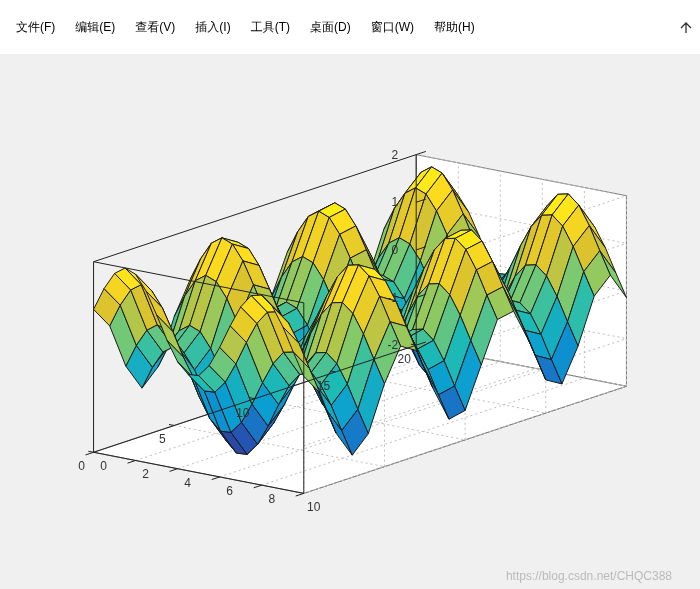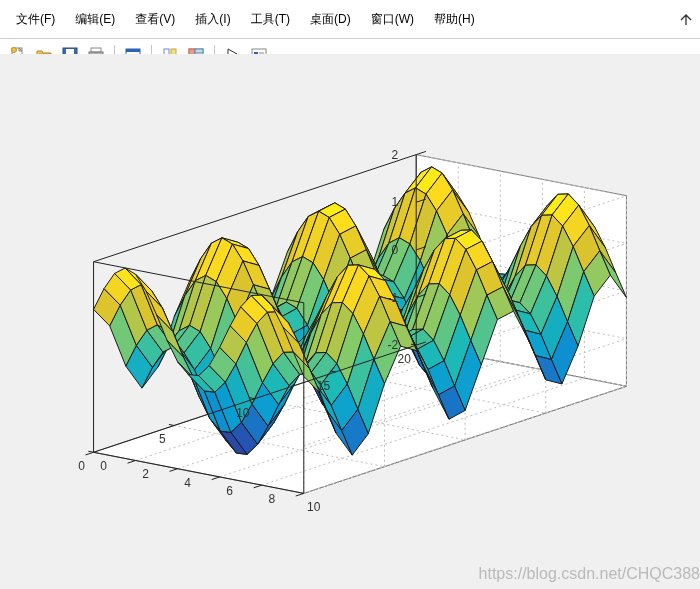--- a/index.html
+++ b/index.html
@@ -13,21 +13,21 @@
     color: #000;
     overflow: hidden;
     position: relative;
   }
   
   .menubar {
     height: 22px;
     background: #ffffff;
     display: flex;
     align-items: center;
-    padding: 8px 6px;
+    padding: 16px 6px;
     border-bottom: 1px solid #d0d0d0;
   }
   .menubar .item {
     padding: 2px 10px;
     cursor: default;
   }
   .menubar .spacer { flex: 1; }
   .menubar .dock-icon {
     width: 16px; height: 16px;
     display:flex; align-items:center; justify-content:center;
@@ -64,22 +64,22 @@
     left: 0; top: 0;
     width: 100%; height: 100%;
   }
   .axis-text {
     font-family: Arial, Helvetica, sans-serif;
     font-size: 12px;
     fill: #333;
   }
   .watermark {
     position: absolute;
-    right: 0; bottom: 6px;
-    font-size: 16px;
+    right: 28px; bottom: 6px;
+    font-size: 12px;
     color: rgba(120,120,120,0.45);
     pointer-events: none;
     margin-top: 48px;
   }
 </style>
 </head>
 <body>
 
 <div class="menubar">
   <span class="item">文件(F)</span>

